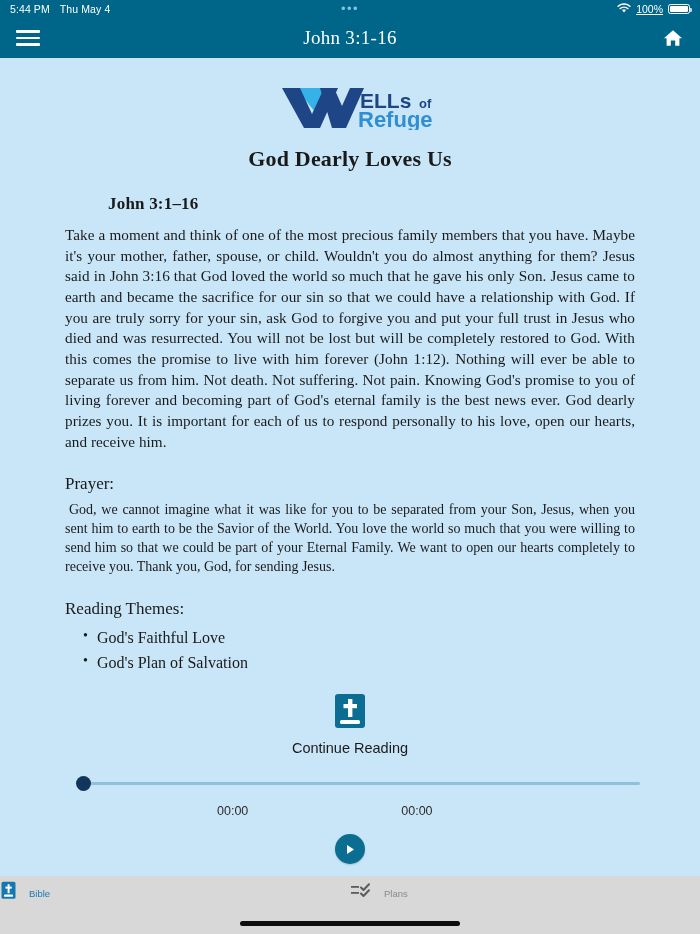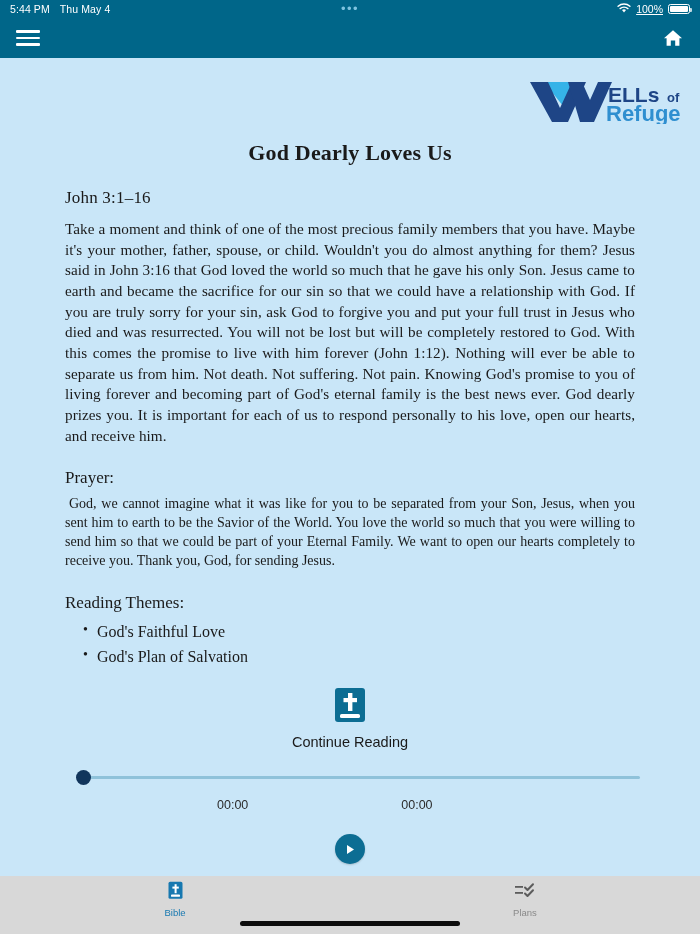--- a/index.html
+++ b/index.html
@@ -122,22 +122,22 @@
   .content {
     padding: 0 0 0 0;
     background: #c9e6f8;
     height: calc(934px - 18px - 40px - 58px);
     overflow: hidden;
     position: relative;
   }
 
   .logo-wrap {
     display: flex;
-    justify-content: flex-end;
-    padding-top: 20px;
+    justify-content: center;
+    padding-top: 26px;
     margin-left: 28px;
   }
   .logo {
     position: relative;
     width: 176px;
     height: 46px;
   }
 
   .lesson-title {
     text-align: center;
@@ -149,23 +149,24 @@
     letter-spacing: .2px;
   }
 
   .article {
     padding: 0 65px;
     font-family: "Liberation Serif", serif;
     color: #1a1a1a;
   }
   .ref-heading {
     font-size: 17px;
-    font-weight: normal;
+    font-weight: bold;
     margin-top: 22px;
     letter-spacing: .2px;
+    margin-left: 43px;
   }
   .body-para {
     font-size: 15.2px;
     line-height: 1.36;
     text-align: justify;
     margin-top: 11px;
     letter-spacing: .05px;
   }
   .section-heading {
     font-size: 17px;
@@ -273,24 +274,24 @@
     left: 0; right: 0; bottom: 0;
     height: 58px;
     background: #d8d8d8;
     display: flex;
     align-items: flex-start;
     padding-top: 5px;
   }
   .tab {
     flex: 1;
     display: flex;
-    flex-direction: column;
-    align-items: center;
-    cursor: pointer;
-    gap: 2px;
+    flex-direction: row;
+    align-items: center;
+    cursor: pointer;
+    gap: 12px;
   }
   .tab-label {
     font-size: 9.5px;
     font-family: "Liberation Sans", sans-serif;
     color: #8a8a8a;
   }
   .tab.active .tab-label { color: #1778b0; }
 
   .home-indicator {
     position: absolute;
@@ -326,20 +327,21 @@
     </span>
   </div>
 </div>
 
 <div class="nav-bar">
   <div class="hamburger">
     <span></span>
       <span></span>
       <span></span>
   </div>
+  <div class="nav-title">John 3:1-16</div>
   <div class="home-btn">
     <svg width="22" height="20" viewBox="0 0 22 20">
       <path d="M11 2.2 L20 10.2 L17.4 10.2 L17.4 17.8 L13.2 17.8 L13.2 12.6 L8.8 12.6 L8.8 17.8 L4.6 17.8 L4.6 10.2 L2 10.2 Z" fill="#ffffff"></path>
     </svg>
   </div>
 </div>
 
 <div class="content">
 
   <div class="logo-wrap">

